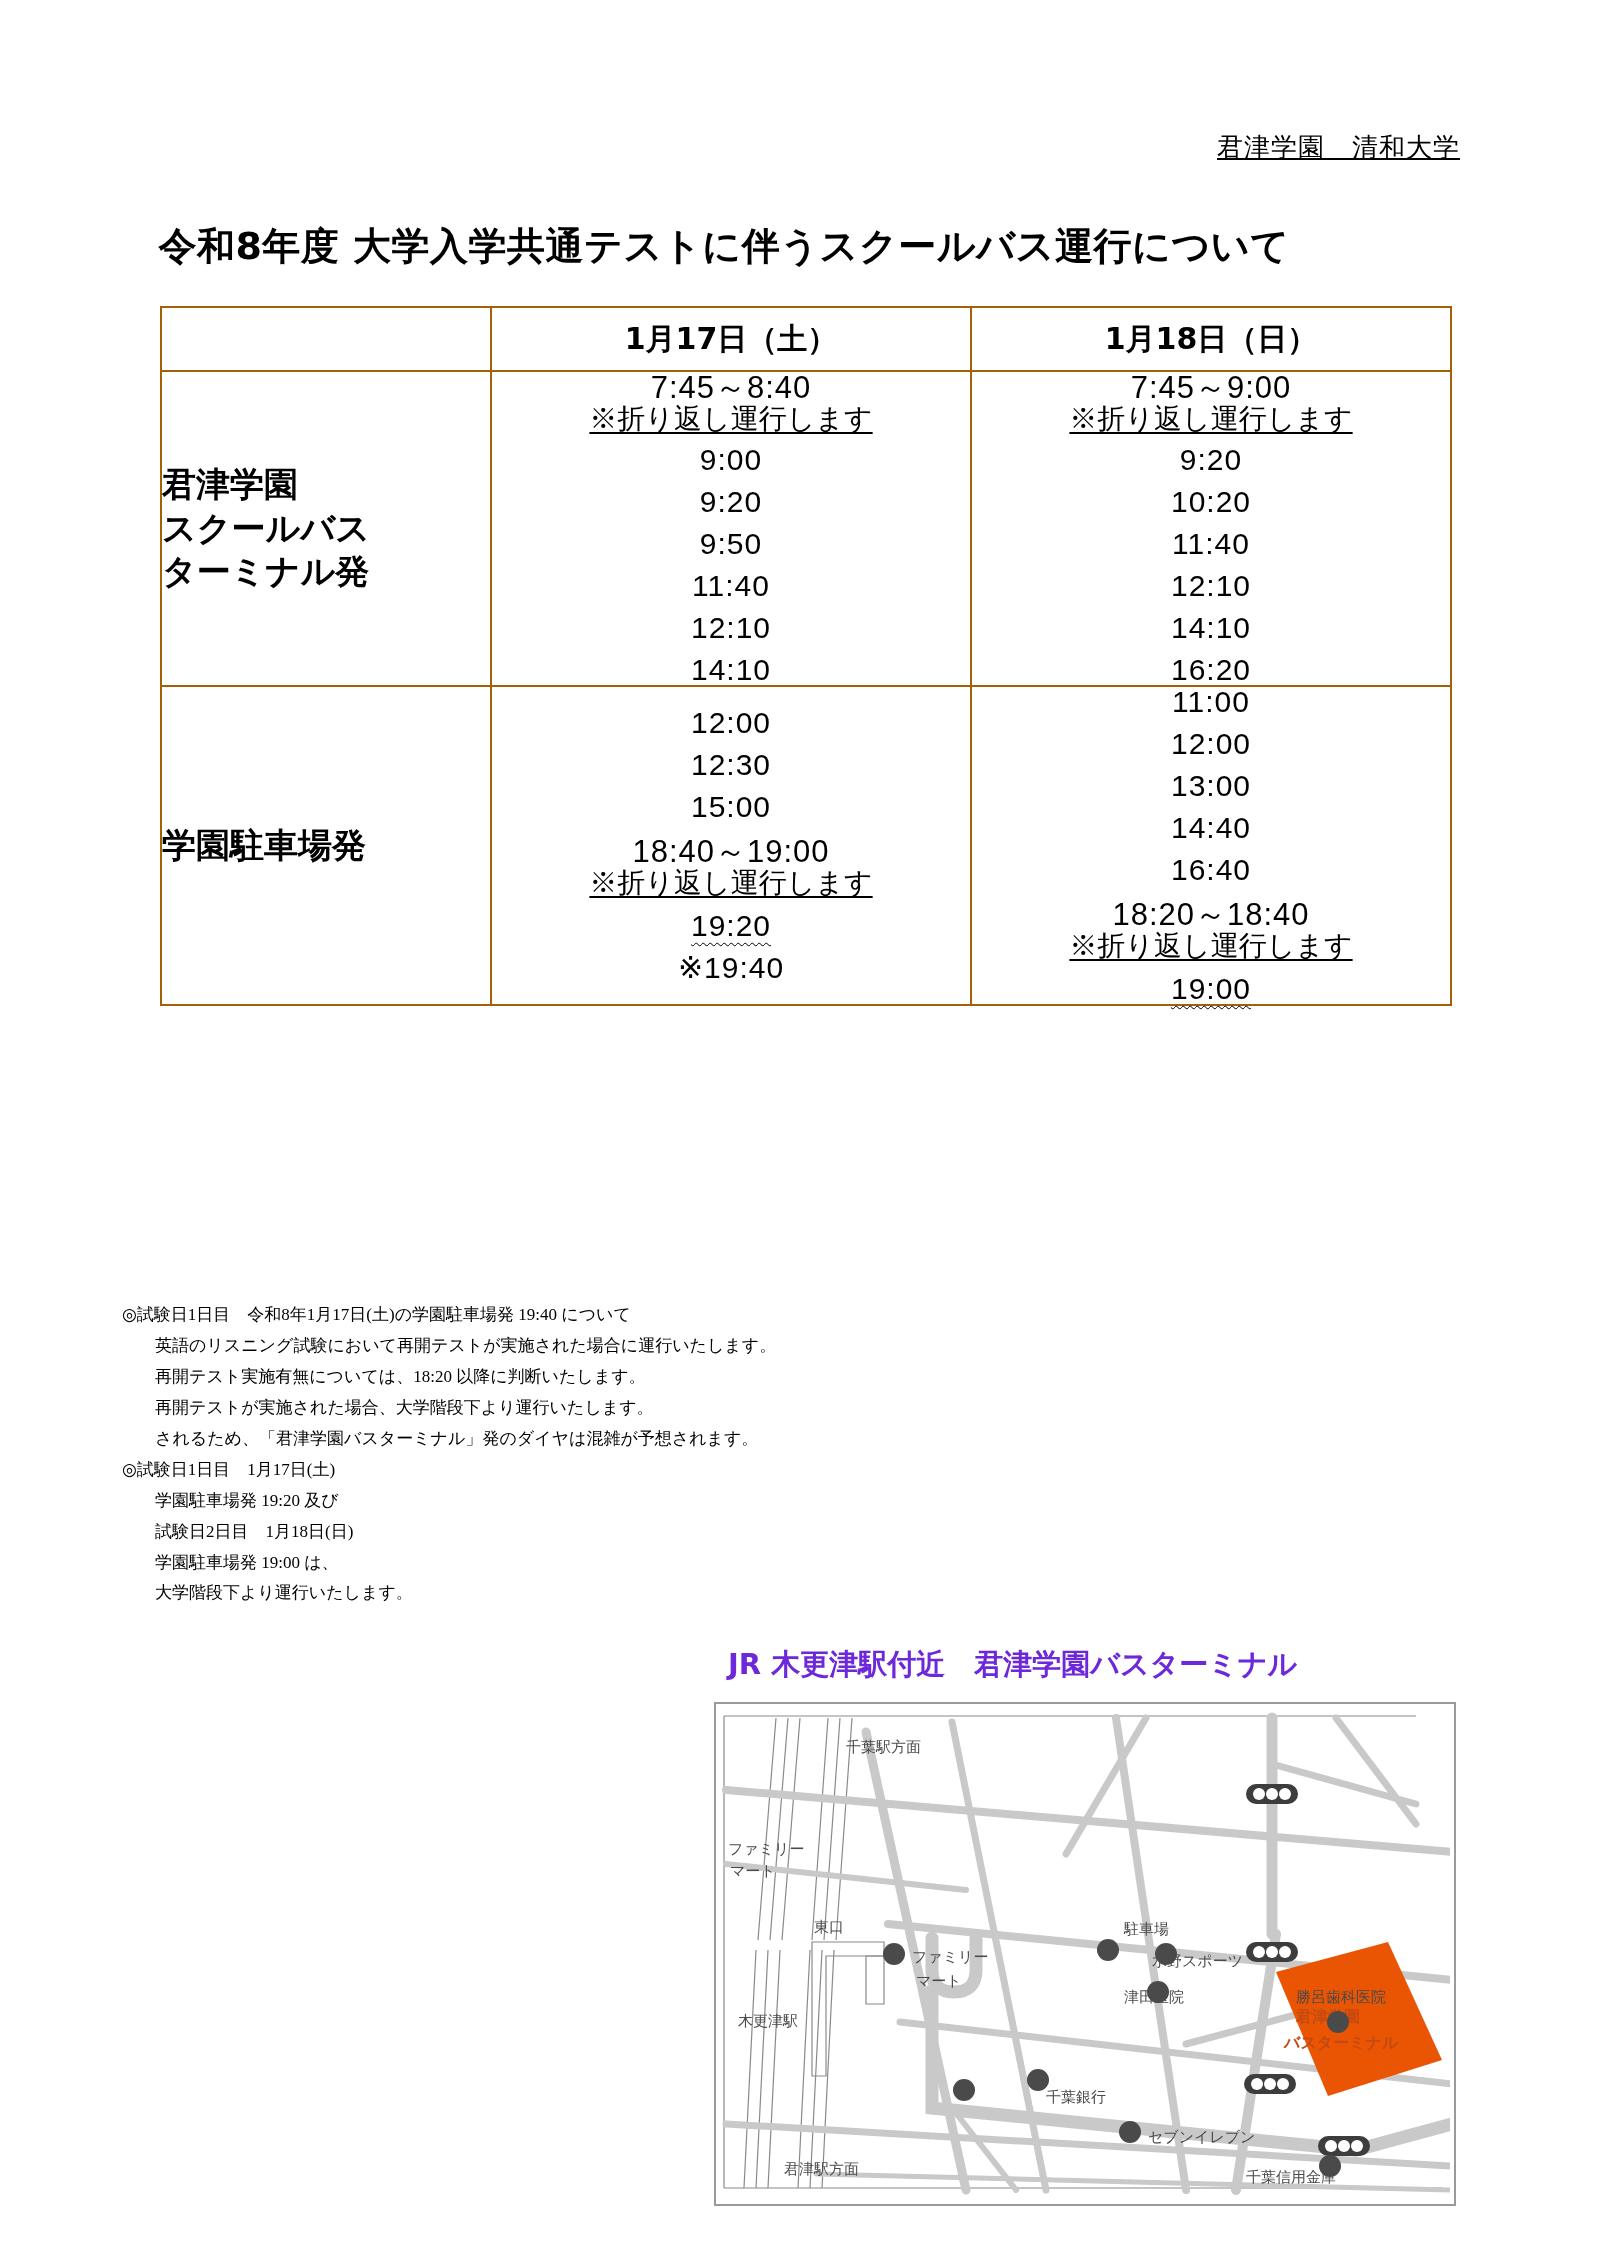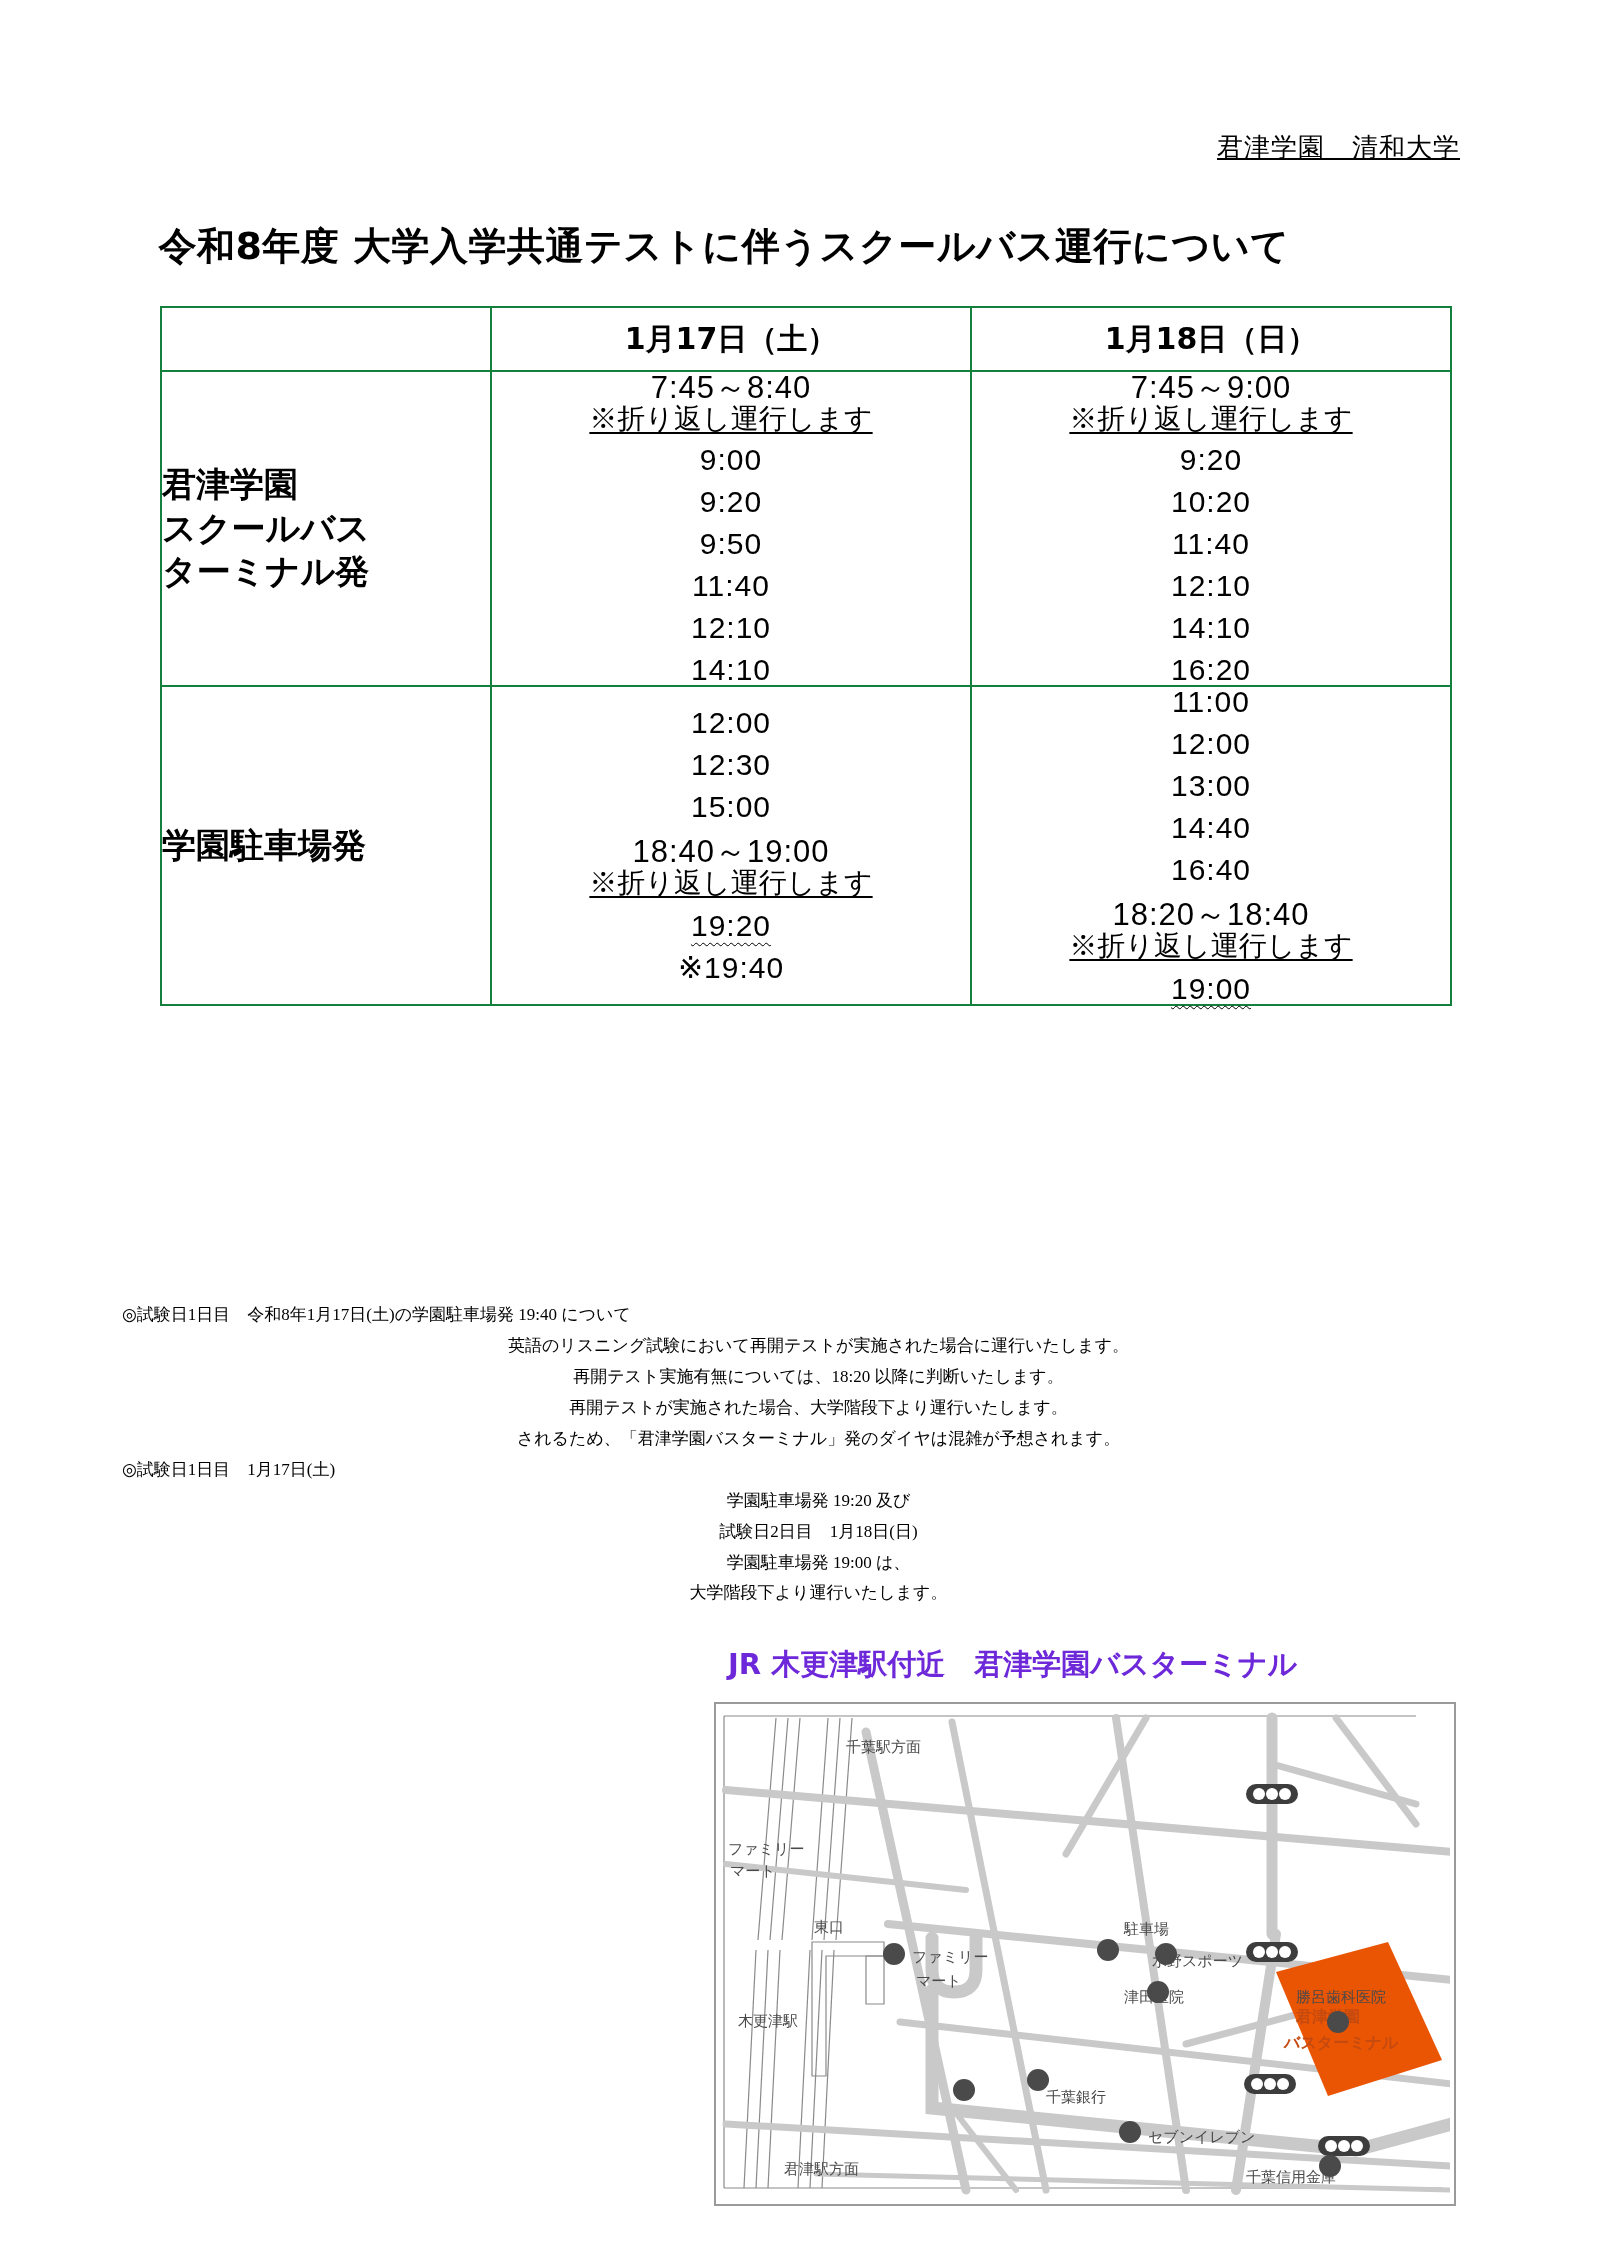--- a/index.html
+++ b/index.html
@@ -48,21 +48,21 @@
     top: 306px;
     width: 1290px;
   }
   table.schedule {
     border-collapse: collapse;
     width: 100%;
     table-layout: fixed;
   }
   table.schedule td,
   table.schedule th {
-    border: 2px solid #15803d;
+    border: 2px solid #a16207;
     vertical-align: middle;
     padding: 0;
     margin-top: 48px;
   }
   table.schedule thead th {
     height: 62px;
     font-family: "DejaVu Sans", "Liberation Sans", sans-serif;
     font-weight: bold;
     font-size: 30px;
     text-align: center;
@@ -113,21 +113,21 @@
   
   .notes {
     position: absolute;
     left: 122px;
     top: 1300px;
     width: 1360px;
     font-size: 17px;
     line-height: 1.82;
   }
   .notes .n-line { white-space: nowrap; }
-  .notes .n-line.indent { padding-left: 33px; text-align: center; }
+  .notes .n-line.indent { padding-left: 33px; }
 
   
   .map-title {
     position: absolute;
     left: 728px;
     top: 1645px;
     font-family: "DejaVu Sans", "Liberation Sans", sans-serif;
     font-weight: bold;
     font-size: 29px;
     color: #6d28d9;

